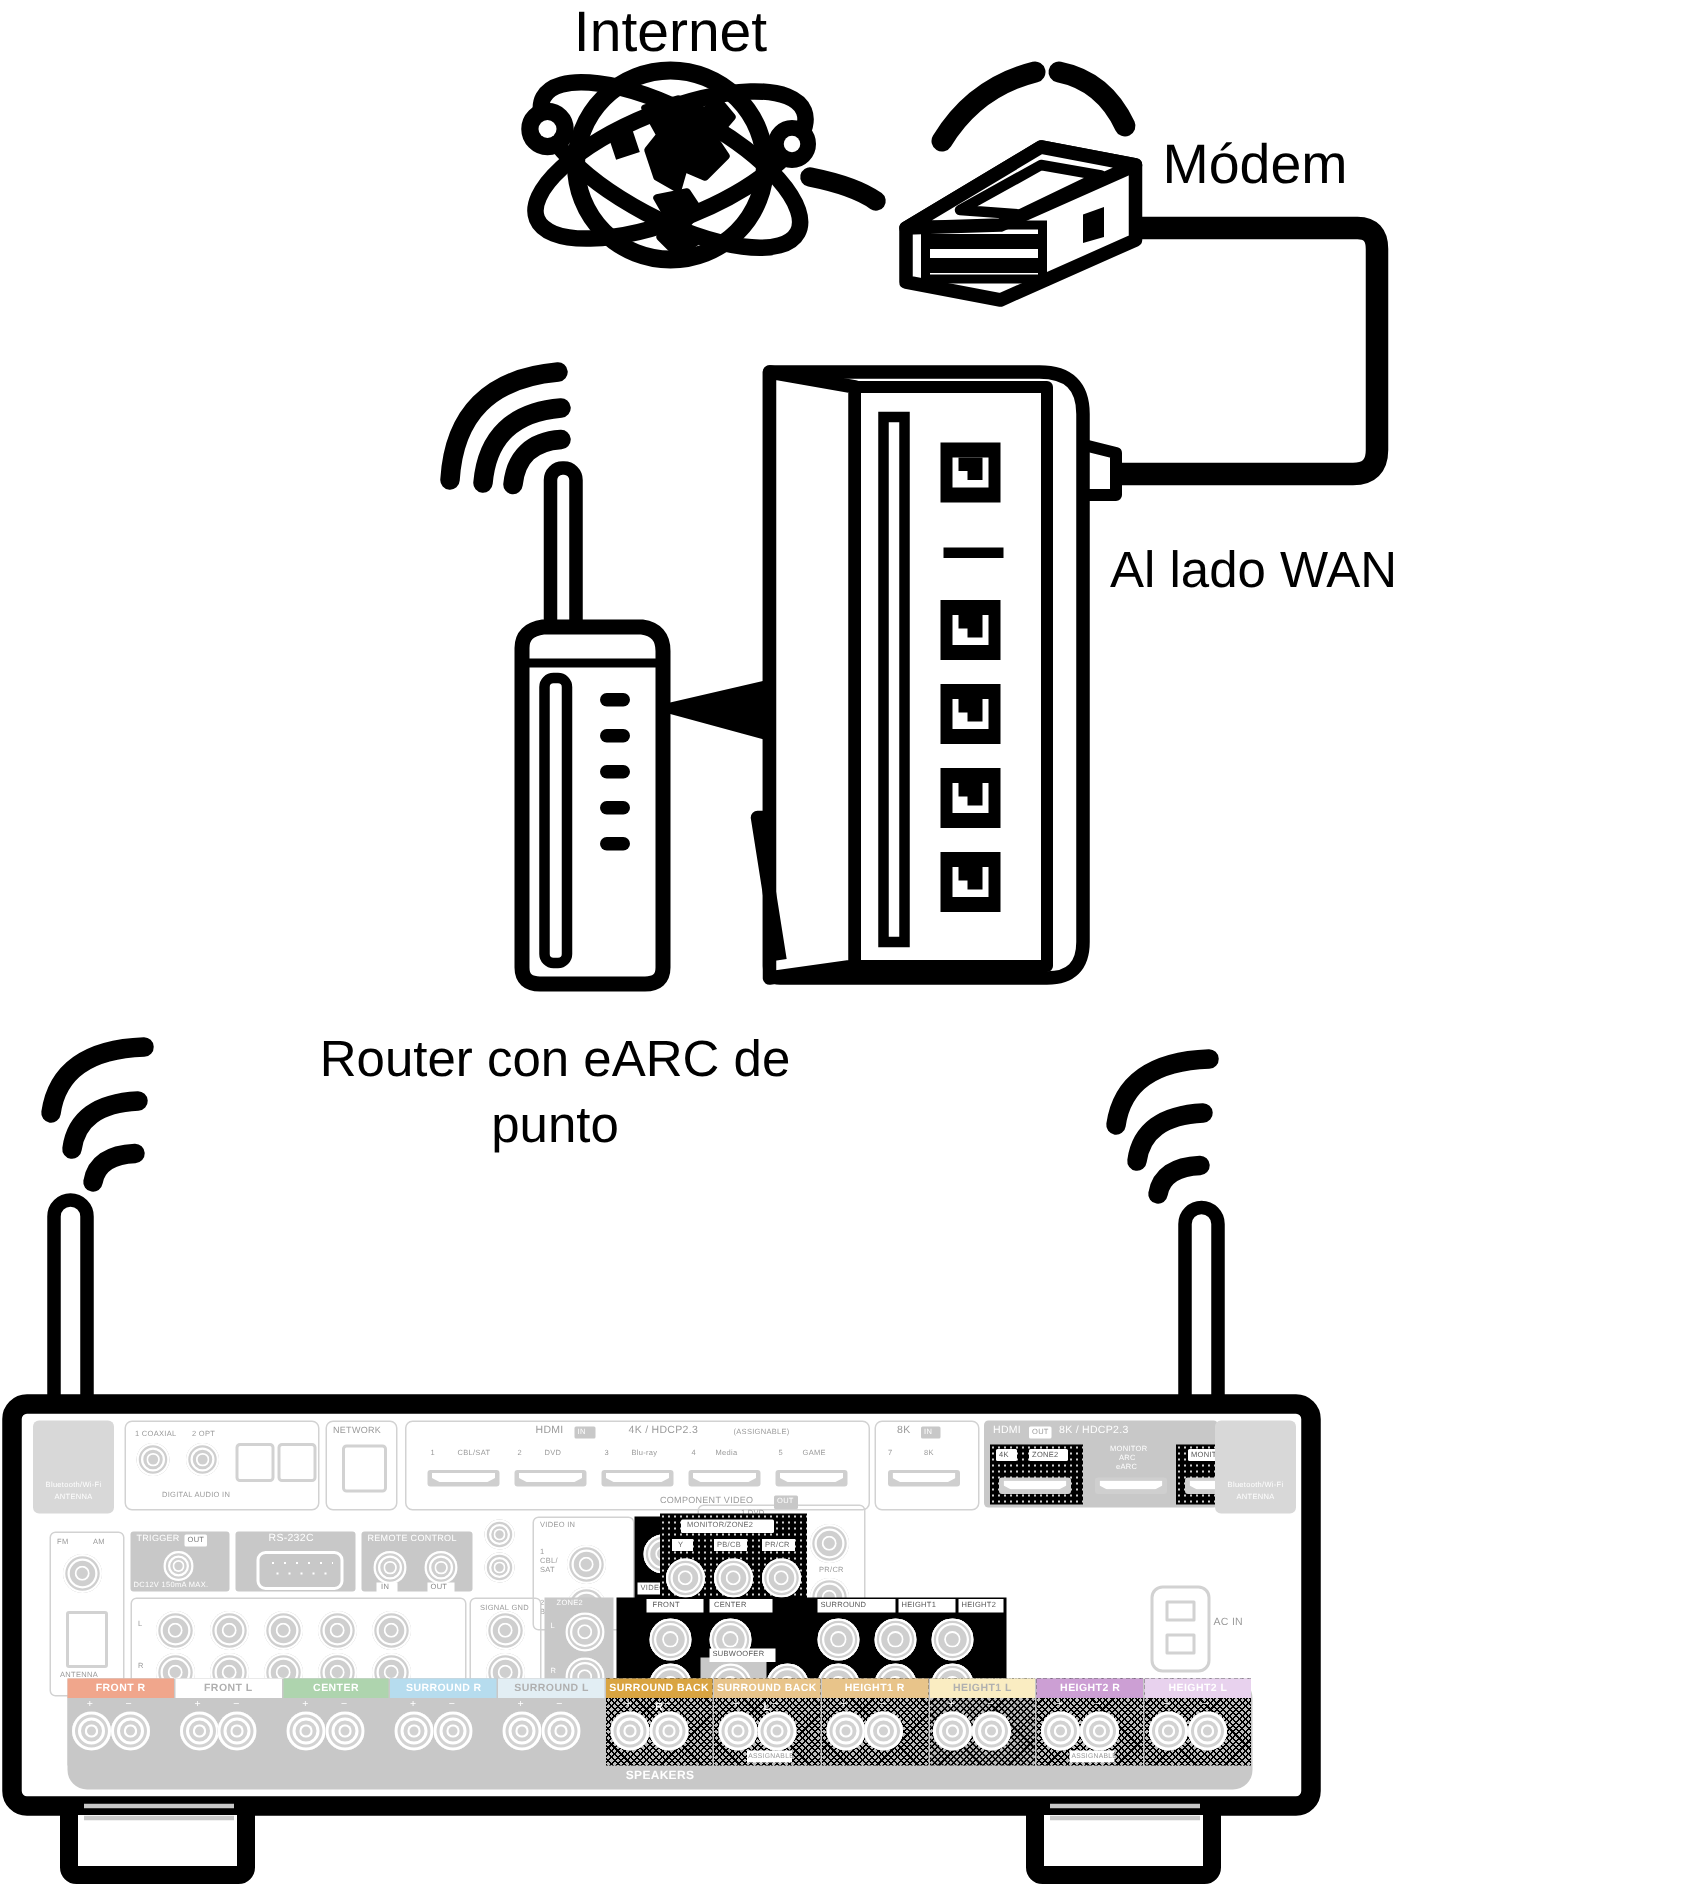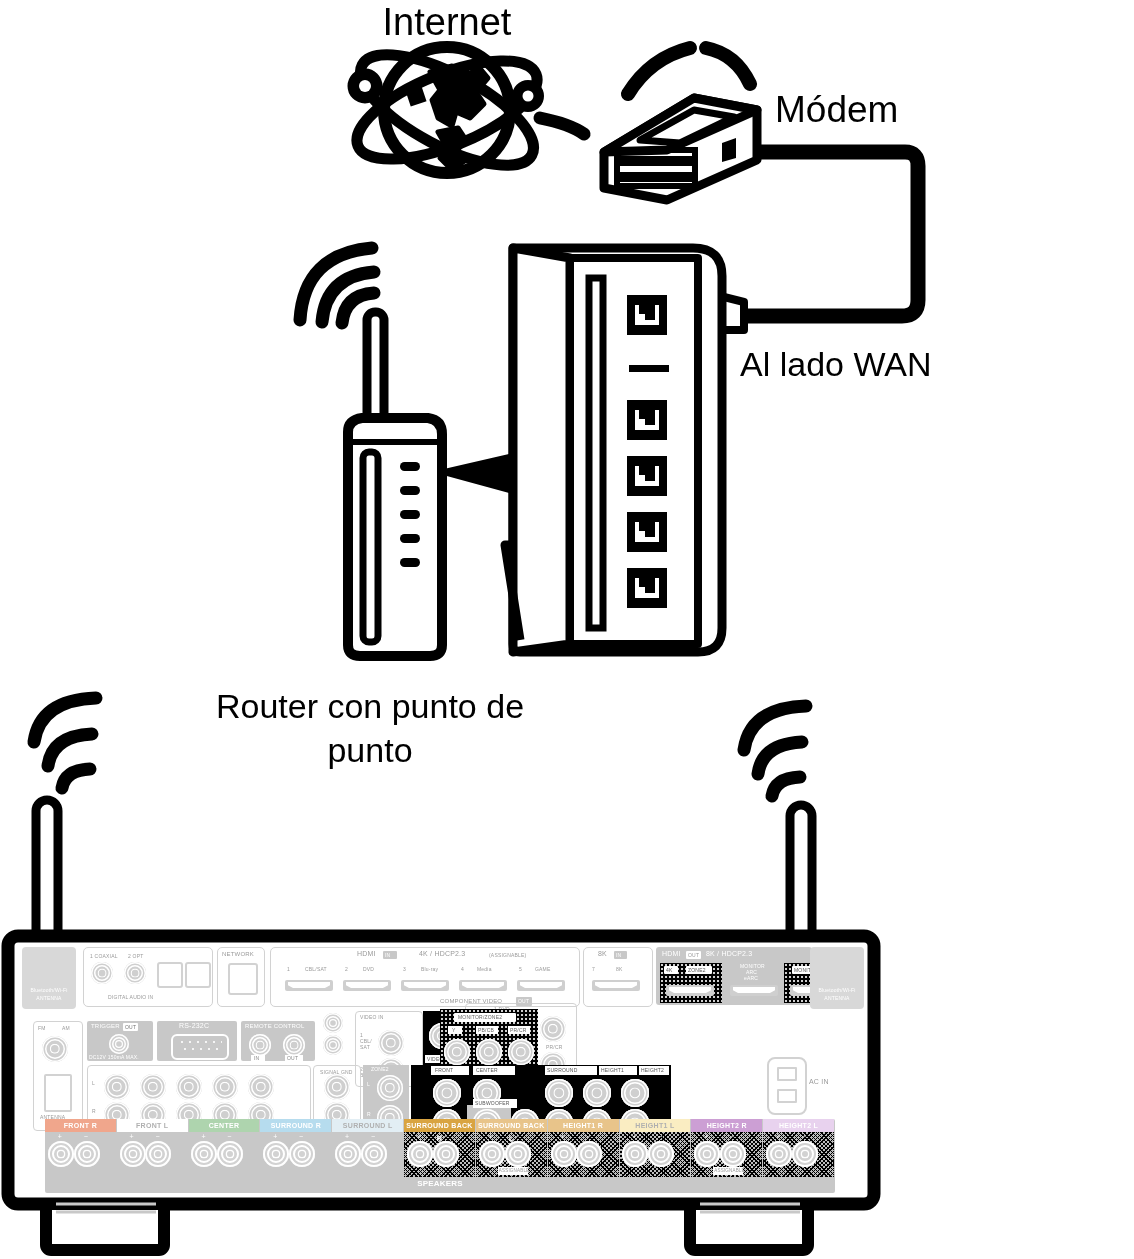--- a/index.html
+++ b/index.html
@@ -180,23 +180,23 @@
       <rect x="690" y="1204" width="118" height="46" rx="5" fill="#fff" stroke="#000" stroke-width="12"></rect>
       <path d="M56 1204 L156 1204 M56 1212 L156 1212" stroke="#c8c8c8" stroke-width="3"></path>
       <path d="M700 1204 L800 1204 M700 1212 L800 1212" stroke="#c8c8c8" stroke-width="3"></path>
     </g>
   </svg>
 
   <div class="lbl center" style="left:332px;top:2px;width:230px;font-size:38px;">Internet</div>
 
   <div class="lbl" style="left:775px;top:90px;font-size:37px;">Módem</div>
 
-  <div class="lbl" style="left:740px;top:344px;font-size:34px;">Al lado WAN</div>
-
-  <div class="lbl center" style="left:150px;top:684px;width:440px;font-size:34px;line-height:44px;">Router con punto de</div>
+  <div class="lbl" style="left:740px;top:360px;font-size:34px;">Al lado WAN</div>
+
+  <div class="lbl center" style="left:150px;top:684px;width:440px;font-size:34px;line-height:44px;">Router con eARC de</div>
   <div class="lbl center" style="left:150px;top:728px;width:440px;font-size:34px;line-height:44px;">punto</div>
 
   <div class="rcv" style="left:15px;top:943px;width:852px;height:253px;overflow:hidden;">
 
     <div class="rcv lgy" style="left:7px;top:4px;width:54px;height:62px;border-radius:4px;">
       <div class="micro w" style="position:absolute;left:0;top:40px;width:54px;text-align:center;">Bluetooth/Wi-Fi</div>
       <div class="micro w" style="position:absolute;left:0;top:48px;width:54px;text-align:center;">ANTENNA</div>
     </div>
 
     <div class="rcv" style="left:68px;top:4px;width:128px;height:58px;border:1.6px solid #d2d2d2;border-radius:5px;">
@@ -547,21 +547,21 @@
     </div>
 
     <div class="rcv" style="left:748px;top:108px;width:70px;height:70px;">
       <div class="rcv" style="left:4px;top:6px;width:36px;height:54px;border:2.5px solid #d2d2d2;border-radius:8px;">
         <div class="rcv" style="left:8px;top:8px;width:16px;height:10px;border:2px solid #d2d2d2;border-radius:1px;"></div>
         <div class="rcv" style="left:8px;top:30px;width:16px;height:10px;border:2px solid #d2d2d2;border-radius:1px;"></div>
       </div>
       <div class="micro d" style="position:absolute;left:46px;top:28px;font-size:7px;">AC IN</div>
     </div>
 
-    <div class="rcv gry" style="left:30px;top:176px;width:790px;height:74px;border-radius:2px;">
+    <div class="rcv gry" style="left:30px;top:176px;width:790px;height:74px;border-radius:13px;">
       <div id="spk-row" style="position:absolute;left:0;top:0;width:790px;height:58px;">
           <div class="rcv" style="left: 0px; top: 0px; width: 70.8182px; height: 58px; background: rgb(200, 200, 200);">
             <div class="spk-lab" style="left: 0px; top: 0px; width: 70.8182px; background: rgb(240, 166, 140); color: rgb(255, 255, 255);">FRONT R</div>
             <div class="bind-term" style="left: 2.8px; top: 22px;">
               <b></b>
             </div>
             <div class="micro w" style="position: absolute; left: 12.8px; top: 15px; font-size: 7px;">+</div>
             <div class="bind-term" style="left: 28.6545px; top: 22px;">
               <b></b>
             </div>

